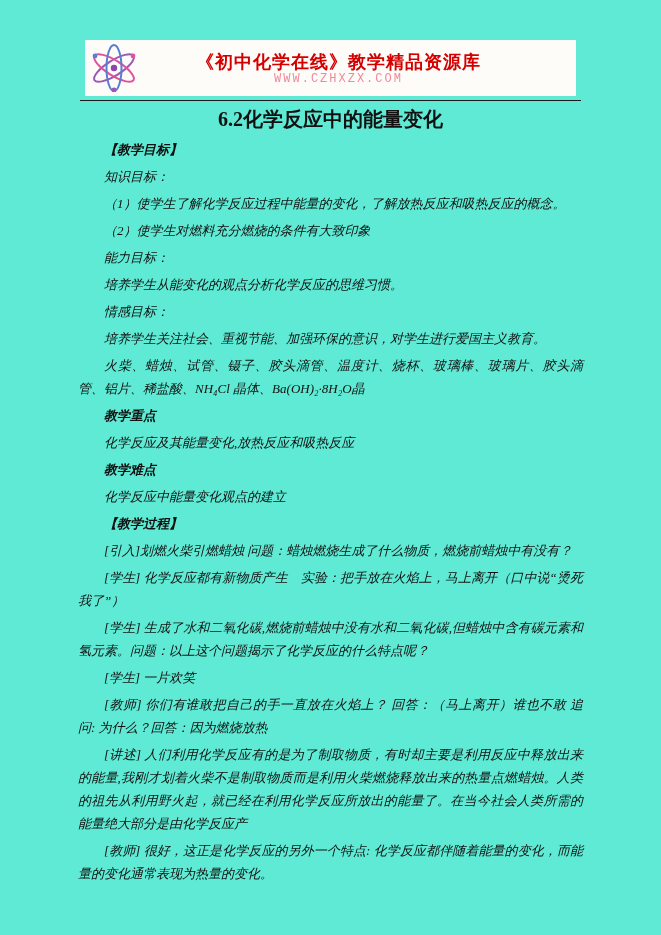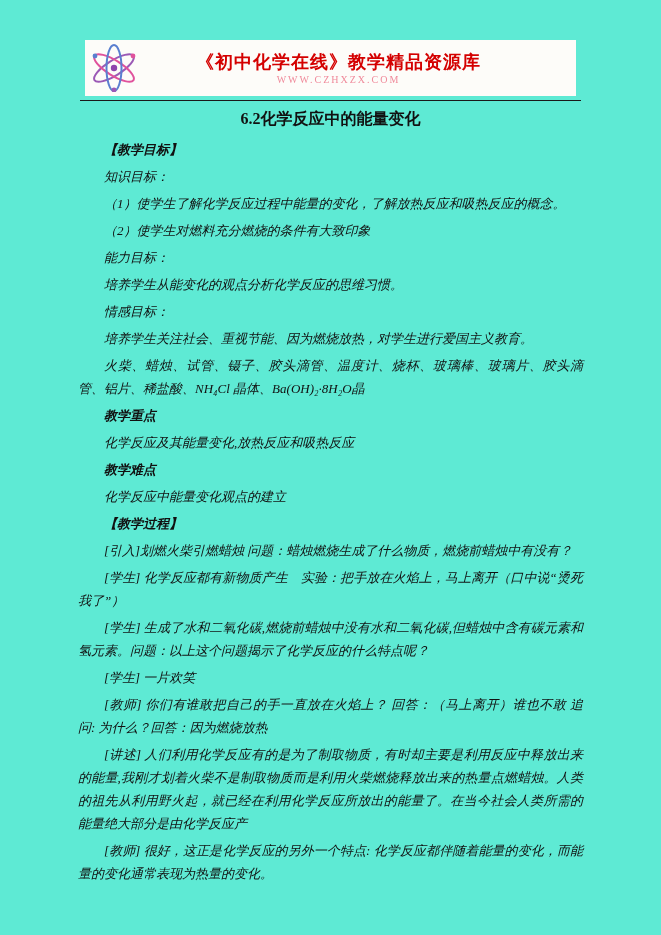--- a/index.html
+++ b/index.html
@@ -34,34 +34,34 @@
     text-align: center;
     padding-right: 40px;
   }
   .brand-title {
     font-weight: bold;
     font-size: 18px;
     letter-spacing: 1px;
     line-height: 22px;
   }
   .brand-url {
-    font-size: 10px;
+    font-size: 12px;
     letter-spacing: 2px;
     line-height: 13px;
-    font-family: Liberation Serif, serif;
+    font-family: Liberation Mono, monospace;
   }
   .rule {
     border: none;
     border-top: 1.5px solid #1a1a1a;
     margin: 4px 80px 0 80px;
   }
   .title {
     margin: 9px 0 10px 0;
     text-align: center;
-    font-size: 16px;
+    font-size: 20px;
     font-weight: bold;
     line-height: 18px;
   }
   .content {
     padding: 0 78px;
     font-style: italic;
   }
   .content p {
     margin: 0 0 4px 0;
     font-size: 13px;
@@ -103,21 +103,21 @@
   <h1 class="title">6.2化学反应中的能量变化</h1>
 
   <div class="content">
       <p class="bold">【教学目标】</p>
       <p class="">知识目标：</p>
       <p class="">（1）使学生了解化学反应过程中能量的变化，了解放热反应和吸热反应的概念。</p>
       <p class="">（2）使学生对燃料充分燃烧的条件有大致印象</p>
       <p class="">能力目标：</p>
       <p class="">培养学生从能变化的观点分析化学反应的思维习惯。</p>
       <p class="">情感目标：</p>
-      <p class="">培养学生关注社会、重视节能、因为燃烧放热，对学生进行爱国主义教育。</p>
+      <p class="">培养学生关注社会、重视节能、加强环保的意识，对学生进行爱国主义教育。</p>
       <p class="">火柴、蜡烛、试管、镊子、胶头滴管、温度计、烧杯、玻璃棒、玻璃片、胶头滴管、铝片、稀盐酸、NH₄Cl 晶体、Ba(OH)₂·8H₂O晶</p>
       <p class="bold">教学重点</p>
       <p class="">化学反应及其能量变化,放热反应和吸热反应</p>
       <p class="bold">教学难点</p>
       <p class="">化学反应中能量变化观点的建立</p>
       <p class="bold">【教学过程】</p>
       <p class="">[引入]划燃火柴引燃蜡烛 问题：蜡烛燃烧生成了什么物质，燃烧前蜡烛中有没有？</p>
       <p class="">[学生] 化学反应都有新物质产生　实验：把手放在火焰上，马上离开（口中说“烫死我了”）</p>
       <p class="">[学生] 生成了水和二氧化碳,燃烧前蜡烛中没有水和二氧化碳,但蜡烛中含有碳元素和氢元素。问题：以上这个问题揭示了化学反应的什么特点呢？</p>
       <p class="">[学生] 一片欢笑</p>

